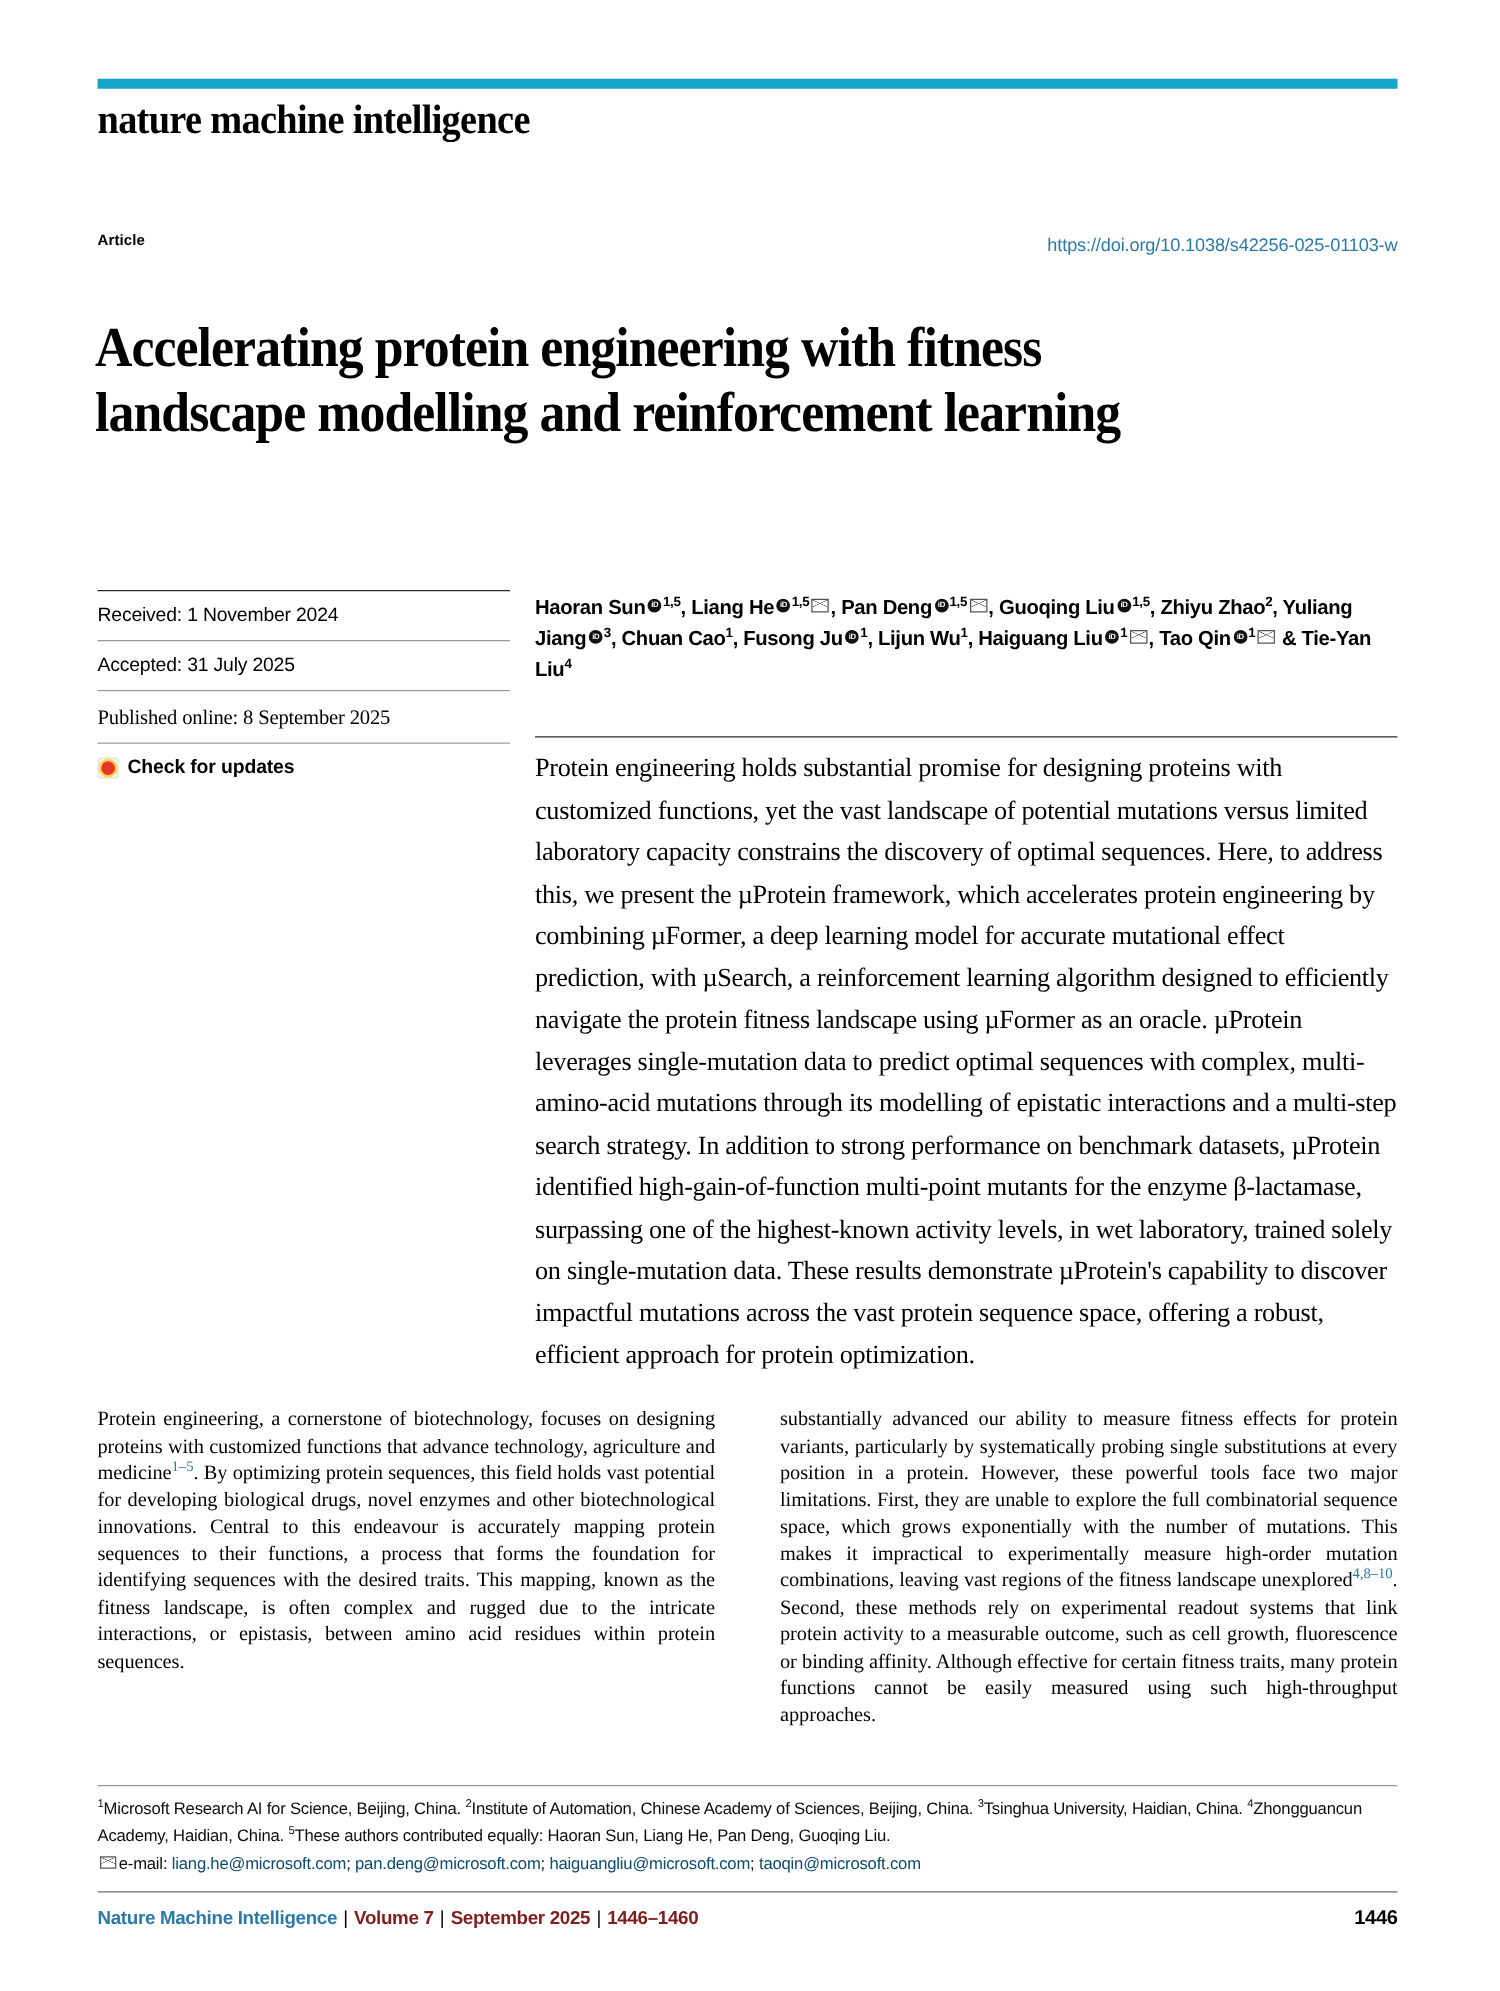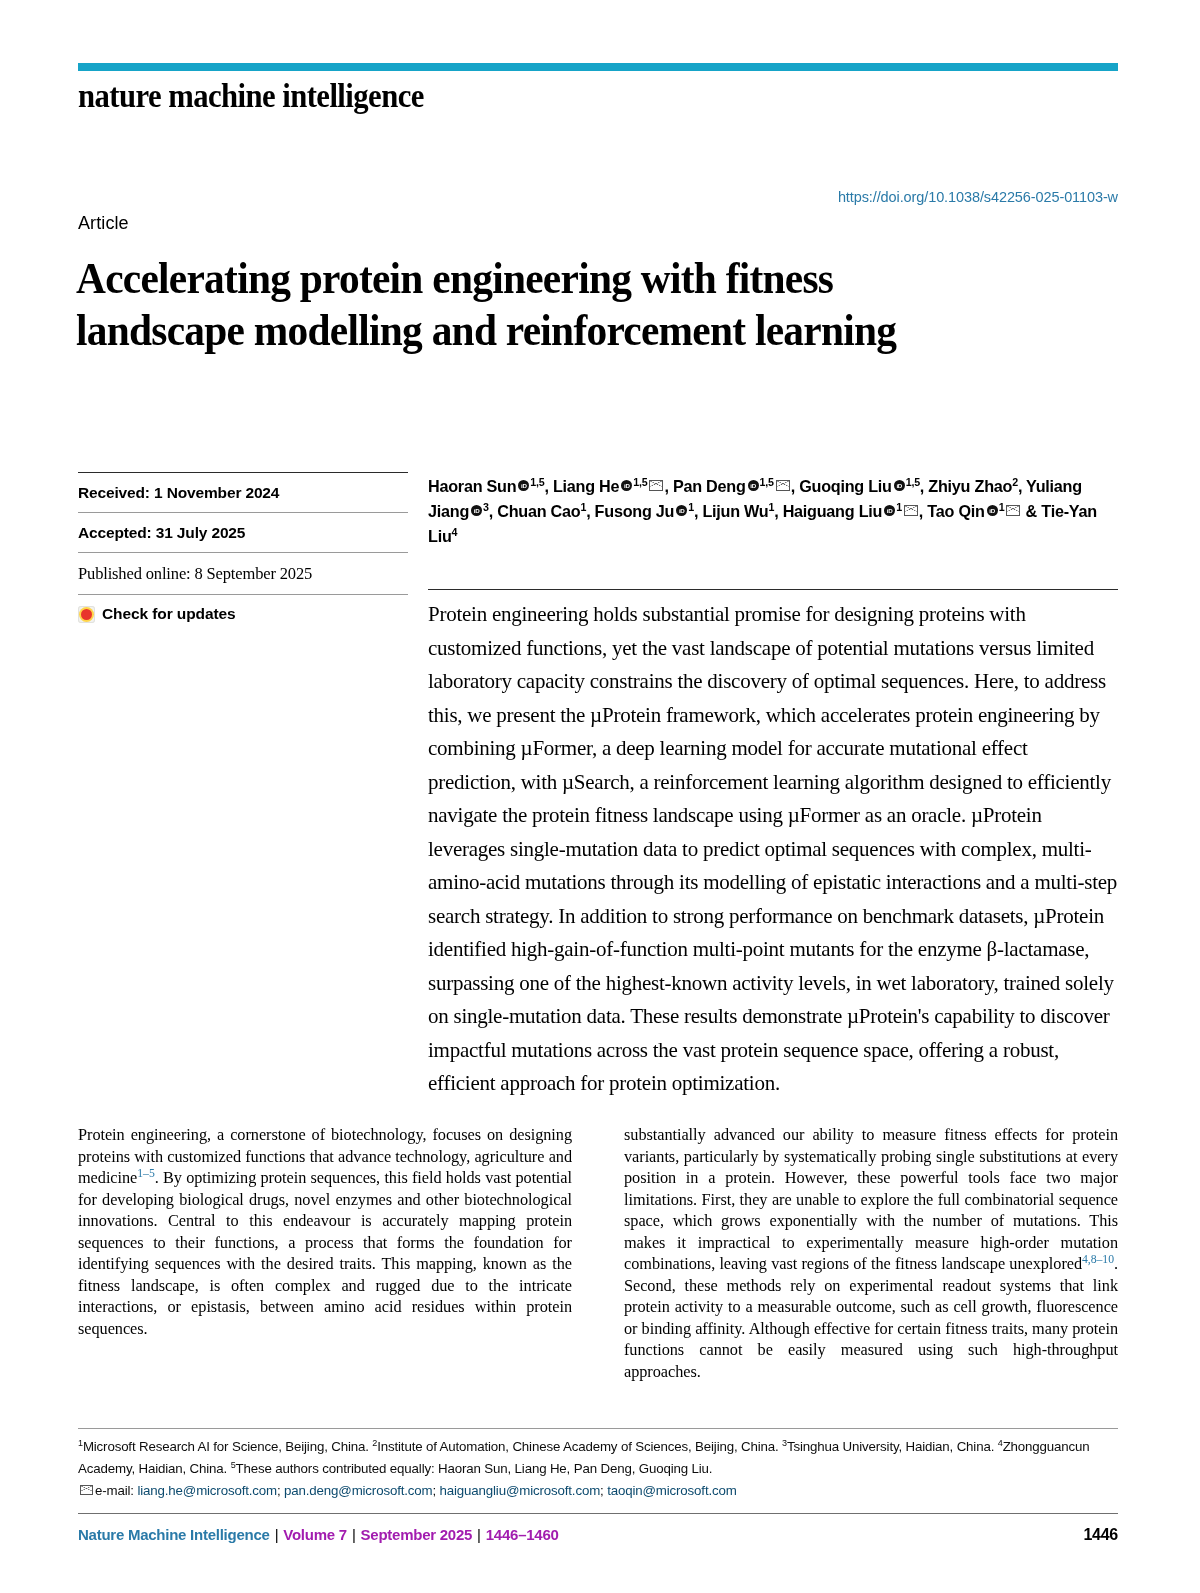--- a/index.html
+++ b/index.html
@@ -43,24 +43,23 @@
     white-space: nowrap;
     transform: scaleX(0.93);
     transform-origin: left top;
   }
 
   
   .article-label {
     position: absolute;
     left: 78px;
     top: 185px;
-    font-size: 18px;
-    font-weight: 400;
+    font-size: 12px;
+    font-weight: 700;
     letter-spacing: 0.1px;
-    margin-top: 28px;
   }
   .doi-link {
     position: absolute;
     right: 82px;
     top: 189px;
     font-size: 14.5px;
     color: #2a7aa8;
     text-decoration: none;
     letter-spacing: -0.1px;
   }
@@ -91,21 +90,21 @@
   .meta-rule {
     border: 0;
     border-top: 1px solid #2b2b2b;
     margin: 0;
   }
   .meta-rule.thin {
     border-top: 1px solid #9a9a9a;
   }
   .meta-row {
     font-size: 15.5px;
-    font-weight: 700;
+    font-weight: 400;
     padding: 11px 0 10px 0;
     letter-spacing: -0.15px;
   }
   .meta-row.serif {
     font-family: "Liberation Serif", serif;
     font-weight: 400;
     font-size: 16.5px;
     padding: 11px 0 10px 0;
   }
   .updates-row {
@@ -292,21 +291,21 @@
     display: flex;
     align-items: baseline;
     justify-content: space-between;
     font-size: 15px;
     font-weight: 700;
     letter-spacing: -0.25px;
   }
   .footer-left { display: flex; align-items: baseline; gap: 0; }
   .footer-journal { color: #2a7aa8; text-decoration: none; }
   .footer-sep { color: #000; padding: 0 5px; font-weight: 400; }
-  .footer-meta { color: #a21caf; }
+  .footer-meta { color: #7f1d1d; }
   .page-number { font-size: 16px; font-weight: 700; }
 </style>
 </head>
 <body>
 
 <div class="page">
 
   <div class="teal-bar"></div>
   <div class="journal-title">nature machine intelligence</div>
 

